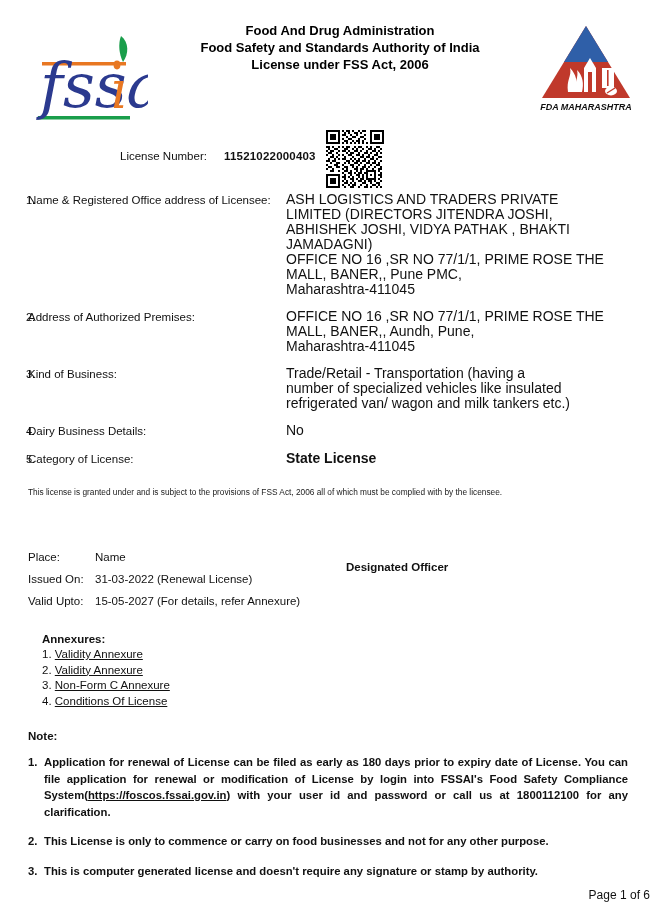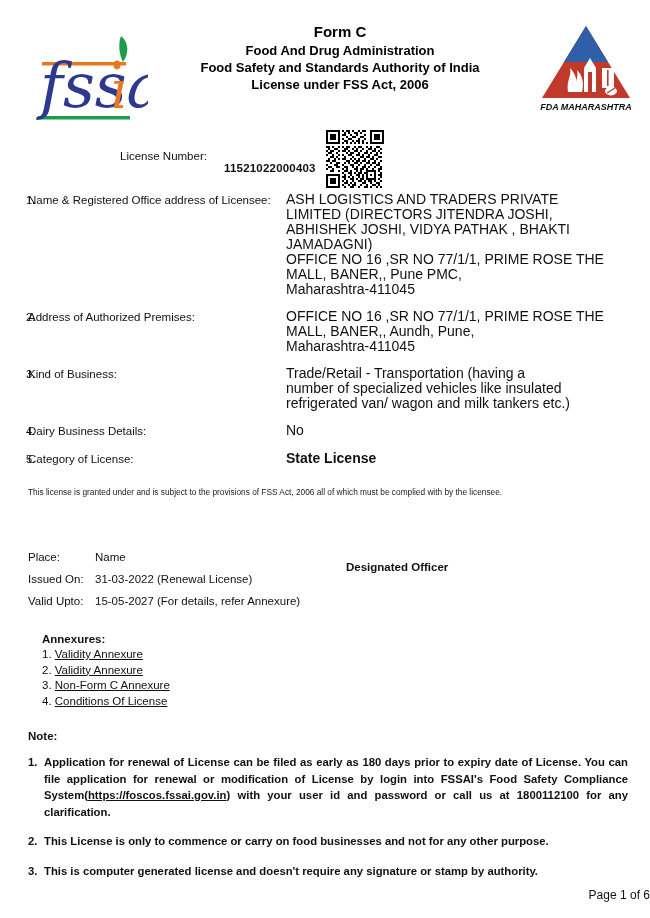--- a/index.html
+++ b/index.html
@@ -62,21 +62,21 @@
   }
   .licno-label {
     position: absolute;
     left: 120px;
     top: 5px;
     font-size: 11.5px;
   }
   .licno-value {
     position: absolute;
     left: 224px;
-    top: 17px;
+    top: 5px;
     font-size: 11.5px;
     font-weight: bold;
     letter-spacing: .2px;
     text-align: center;
   }
   .qr {
     position: absolute;
     left: 326px;
     top: -15px;
     width: 58px;
@@ -239,21 +239,20 @@
 
       <ellipse cx="89" cy="43" rx="3.4" ry="4.4" fill="#e87722"></ellipse>
 
       <text x="12" y="85" font-family="'DejaVu Serif', serif" font-size="62" font-style="italic" fill="#2b3a8f">fssa</text>
 
       <text x="82" y="86" font-family="'DejaVu Serif', serif" font-size="52" font-style="italic" fill="#e87722">ı</text>
     </svg>
   </div>
 
   <div class="title-block">
-    <div class="title-line t-form">Form C</div>
     <div class="title-line t-fda">Food And Drug Administration</div>
     <div class="title-line t-fssai">Food Safety and Standards Authority of India</div>
     <div class="title-line t-act">License under FSS Act, 2006</div>
   </div>
 
   <div class="fda-logo">
     <svg viewBox="0 0 96 92" width="96" height="92" aria-hidden="true">
 
       <path d="M48 4 L92 76 L4 76 Z" fill="#c0392b"></path>
 

